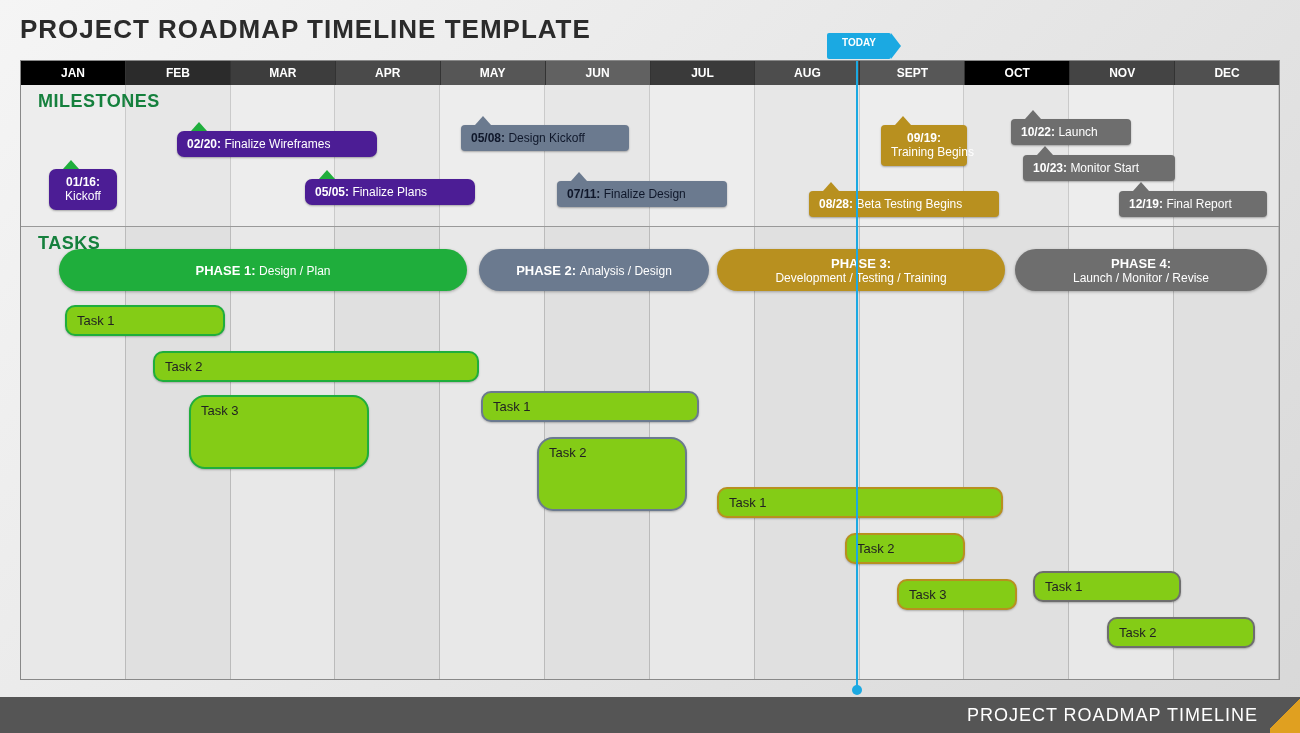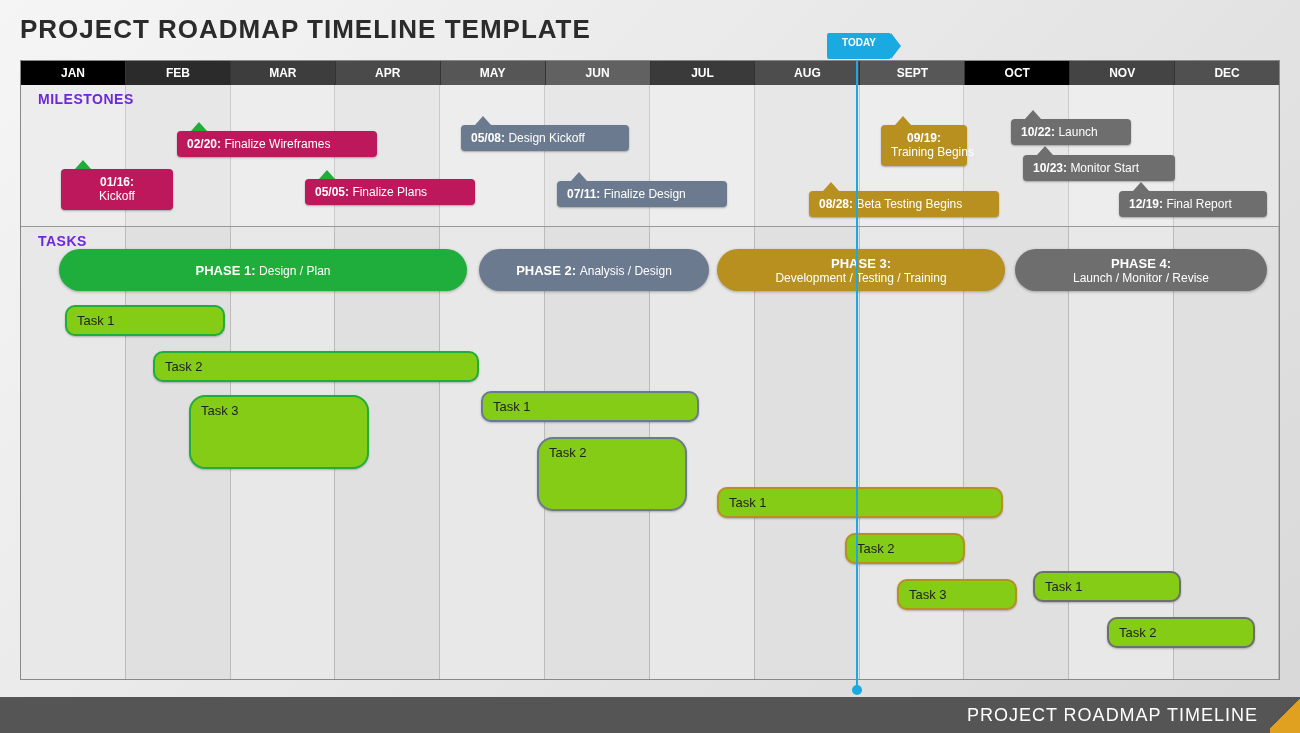--- a/index.html
+++ b/index.html
@@ -6,28 +6,28 @@
   body{font-family:Arial,Helvetica,sans-serif;background:linear-gradient(135deg,#f5f5f5 0%,#d8d8d8 100%);width:1300px;height:733px;position:relative;overflow:hidden;}
   .page-title{position:absolute;top:14px;left:20px;font-size:26px;font-weight:700;letter-spacing:1px;color:#2b2b2b;}
   .chart{position:absolute;top:60px;left:20px;right:20px;height:620px;border:1px solid #888;}
   .months{display:flex;height:28px;}
   .month{flex:1;text-align:center;color:#fff;font-size:12px;font-weight:700;line-height:24px;border-right:1px solid #333;}
   .month:last-child{border-right:none;}
   .stripes{position:absolute;top:24px;left:0;right:0;bottom:0;display:flex;}
   .stripe{flex:1;border-right:1px solid #bbb;background:#e8e8e8;}
   .stripe:nth-child(2n){background:#e0e0e0;}
   .milestones-section{position:absolute;top:24px;left:0;right:0;height:142px;background:rgba(255,255,255,0.22);border-bottom:1px solid #999;}
-  .section-label{position:absolute;top:6px;left:6px;font-size:14px;font-weight:700;color:#6d28d9;letter-spacing:0.5px;padding-left:11px;}
+  .section-label{position:absolute;top:6px;left:6px;font-size:18px;font-weight:700;color:#15803d;letter-spacing:0.5px;padding-left:11px;}
   .tasks-section{position:absolute;top:166px;left:0;right:0;bottom:0;}
   .milestone{position:absolute;color:#fff;font-size:12px;padding:6px 10px;border-radius:4px;white-space:nowrap;box-shadow:0 1px 2px rgba(0,0,0,0.3);}
   .milestone .date{font-weight:700;}
   .milestone .txt{font-weight:400;}
   .milestone::before{content:"";position:absolute;top:-9px;left:14px;border-left:8px solid transparent;border-right:8px solid transparent;border-bottom:9px solid currentColor;}
-  .ms-green{background:#be185d;color:#1fae3c;} .ms-green span{color:#fff;}
-  .ms-slate{background:#6b7a8f;color:#6b7a8f;} .ms-slate span{color:#ffffff;}
+  .ms-green{background:#4c1d95;color:#1fae3c;border-radius:7px;} .ms-green span{color:#fff;}
+  .ms-slate{background:#6b7a8f;color:#6b7a8f;} .ms-slate span{color:#0f172a;}
   .ms-gold{background:#b8901f;color:#b8901f;} .ms-gold span{color:#fff;}
   .ms-gray{background:#6e6e6e;color:#6e6e6e;} .ms-gray span{color:#fff;}
   .ms-center{text-align:center;line-height:1.2;}
   .phase{position:absolute;height:42px;border-radius:22px;color:#fff;text-align:center;font-size:13px;display:flex;flex-direction:column;justify-content:center;box-shadow:0 1px 3px rgba(0,0,0,0.3);}
   .phase .pt{font-weight:700;}
   .phase .ps{font-weight:400;font-size:12px;text-align:center;}
   .task{position:absolute;background:#84cc16;border:2px solid;border-radius:10px;padding:6px 10px;font-size:13px;color:#222;box-shadow:0 1px 2px rgba(0,0,0,0.25);}
   .task.tall{height:74px;border-radius:16px;}
   .today-flag{position:absolute;top:-28px;width:64px;height:26px;background:#1ba9e2;color:#fff;font-size:10px;font-weight:700;text-align:center;line-height:20px;border-radius:2px;}
   .today-flag::after{content:"";position:absolute;right:-10px;top:0;border-top:13px solid transparent;border-bottom:13px solid transparent;border-left:10px solid #1ba9e2;}
@@ -69,21 +69,21 @@
       <div class="stripe"></div>
       <div class="stripe"></div>
       <div class="stripe"></div>
       <div class="stripe"></div>
       <div class="stripe"></div>
     </div>
 
   <div class="milestones-section">
     <div class="section-label">MILESTONES</div>
     <div id="milestones-layer">
-        <div class="milestone ms-green ms-center" style="top: 84px; left: 40px; width: 112px;"><span class="date">01/16:</span><br><span class="txt">Kickoff</span></div>
+        <div class="milestone ms-green ms-center" style="top: 84px; left: 28px; width: 68px;"><span class="date">01/16:</span><br><span class="txt">Kickoff</span></div>
         <div class="milestone ms-green" style="top: 46px; left: 156px; width: 200px;"><span class="date">02/20:</span>  <span class="txt">Finalize Wireframes</span></div>
         <div class="milestone ms-green" style="top: 94px; left: 284px; width: 170px;"><span class="date">05/05:</span>  <span class="txt">Finalize Plans</span></div>
         <div class="milestone ms-slate" style="top: 40px; left: 440px; width: 168px;"><span class="date">05/08:</span>  <span class="txt">Design Kickoff</span></div>
         <div class="milestone ms-slate" style="top: 96px; left: 536px; width: 170px;"><span class="date">07/11:</span>  <span class="txt">Finalize Design</span></div>
         <div class="milestone ms-gold" style="top: 106px; left: 788px; width: 190px;"><span class="date">08/28:</span>  <span class="txt">Beta Testing Begins</span></div>
         <div class="milestone ms-gold ms-center" style="top: 40px; left: 860px; width: 86px;"><span class="date">09/19:</span><br><span class="txt">Training Begins</span></div>
         <div class="milestone ms-gray" style="top: 34px; left: 990px; width: 120px;"><span class="date">10/22:</span>  <span class="txt">Launch</span></div>
         <div class="milestone ms-gray" style="top: 70px; left: 1002px; width: 152px;"><span class="date">10/23:</span>  <span class="txt">Monitor Start</span></div>
         <div class="milestone ms-gray" style="top: 106px; left: 1098px; width: 148px;"><span class="date">12/19:</span>  <span class="txt">Final Report</span></div>
       </div>

